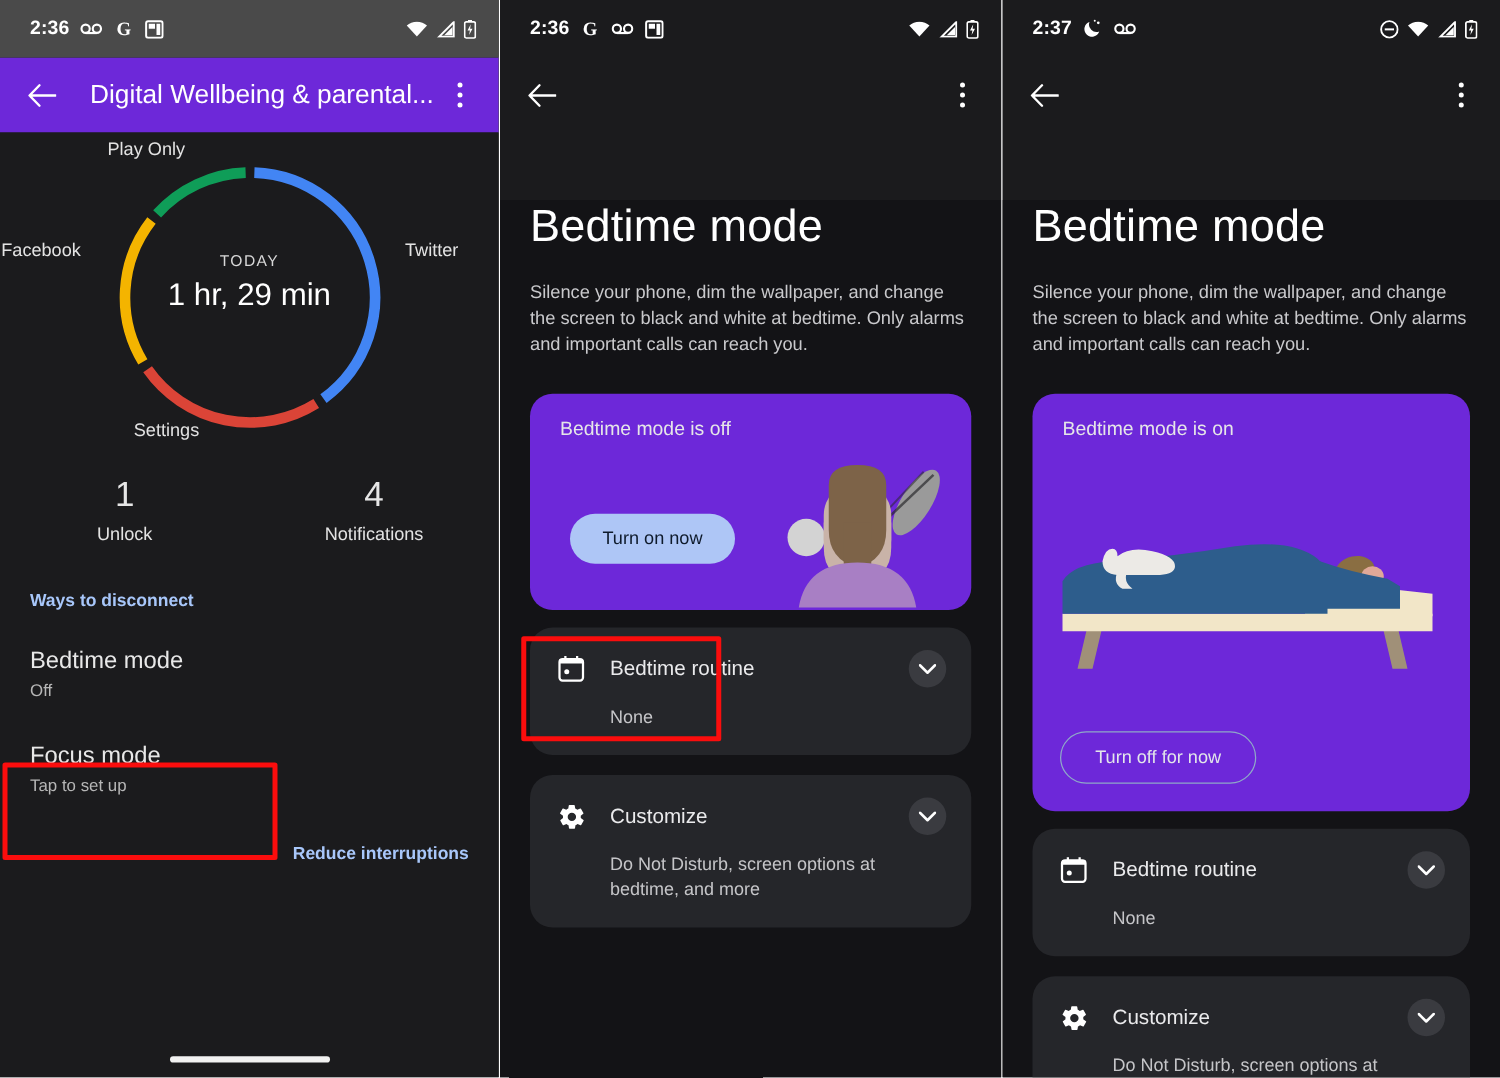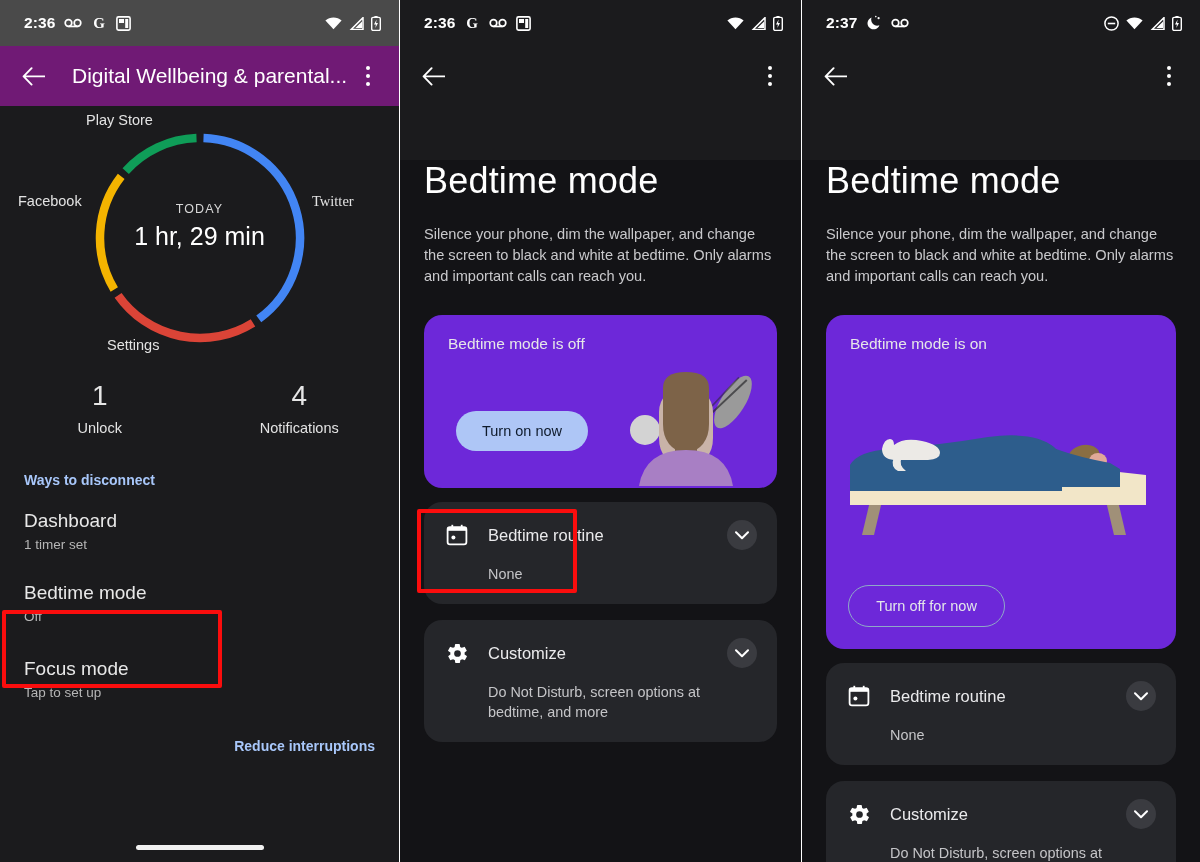--- a/index.html
+++ b/index.html
@@ -34,21 +34,21 @@
     color: #fff; font-size: 21px; font-weight: 400; margin-left: 22px;
     white-space: nowrap; overflow: hidden;
   }
   .back-btn { width: 34px; height: 34px; display:flex; align-items:center; justify-content:center; cursor: pointer; }
   .kebab { margin-left: auto; width: 30px; height: 34px; display:flex; flex-direction:column;
            align-items:center; justify-content:center; gap: 4px; cursor: pointer; }
   .kebab i { width: 4px; height: 4px; border-radius: 50%; background: #ffffff; display:block; }
 
   
   .p1 .statusbar { background: #4a4a4a; }
-  .p1 .appbar { background: #701a75; justify-content: center; }
+  .p1 .appbar { background: #6d28d9; justify-content: center; }
   .p1-body { background: #1b1b1d; height: 756px; position: relative; }
 
   .chartwrap { position: relative; height: 260px; }
   .chart-label {
     position: absolute; color: #e3e3e3; font-size: 14.5px; white-space: nowrap;
   }
   .ring-svg { position:absolute; left: 86px; top: 18px; }
   .ring-center {
     position: absolute; left: 0; right: 0; top: 96px; text-align: center;
   }
@@ -173,48 +173,44 @@
 
             <path d="M 3.49 -99.94 A 100 100 0 0 1 58.78 80.90" fill="none" stroke="#4285f4" stroke-width="8.5" stroke-linecap="butt"></path>
 
             <path d="M 52.99 84.80 A 100 100 0 0 1 -81.92 57.36" fill="none" stroke="#db4437" stroke-width="8.5" stroke-linecap="butt"></path>
 
             <path d="M -85.72 51.50 A 100 100 0 0 1 -78.80 -61.57" fill="none" stroke="#f4b400" stroke-width="8.5" stroke-linecap="butt"></path>
 
             <path d="M -74.31 -66.91 A 100 100 0 0 1 -3.49 -99.94" fill="none" stroke="#0f9d58" stroke-width="8.5" stroke-linecap="butt"></path>
           </g>
         </svg>
-        <span class="chart-label" style="left:86px; top:6px;">Play Store</span>
-        <span class="chart-label" style="left:312px; top:87px;font-family:Liberation Serif, serif;">Twitter</span>
+        <span class="chart-label" style="left:86px; top:6px;">Play Only</span>
+        <span class="chart-label" style="left:324px; top:87px;">Twitter</span>
         <span class="chart-label" style="left:107px; top:231px;">Settings</span>
-        <span class="chart-label" style="left:18px; top:87px;">Facebook</span>
+        <span class="chart-label" style="left:1px; top:87px;">Facebook</span>
 
         <div class="ring-center">
           <div class="ring-today">TODAY</div>
           <div class="ring-dur">1 hr, 29 min</div>
         </div>
       </div>
 
       <div class="stats">
         <div class="stat">
           <div class="stat-num">1</div>
           <div class="stat-lbl">Unlock</div>
         </div>
         <div class="stat">
           <div class="stat-num">4</div>
           <div class="stat-lbl">Notifications</div>
         </div>
       </div>
 
       <div class="sect-head">Ways to disconnect</div>
 
-      <div class="row">
-        <div class="row-title">Dashboard</div>
-        <div class="row-sub">1 timer set</div>
-      </div>
 
       <div class="row" style="margin-top:30px;">
         <div class="row-title">Bedtime mode</div>
         <div class="row-sub">Off</div>
       </div>
 
       <div class="row" style="margin-top:34px;">
         <div class="row-title">Focus mode</div>
         <div class="row-sub">Tap to set up</div>
       </div>

